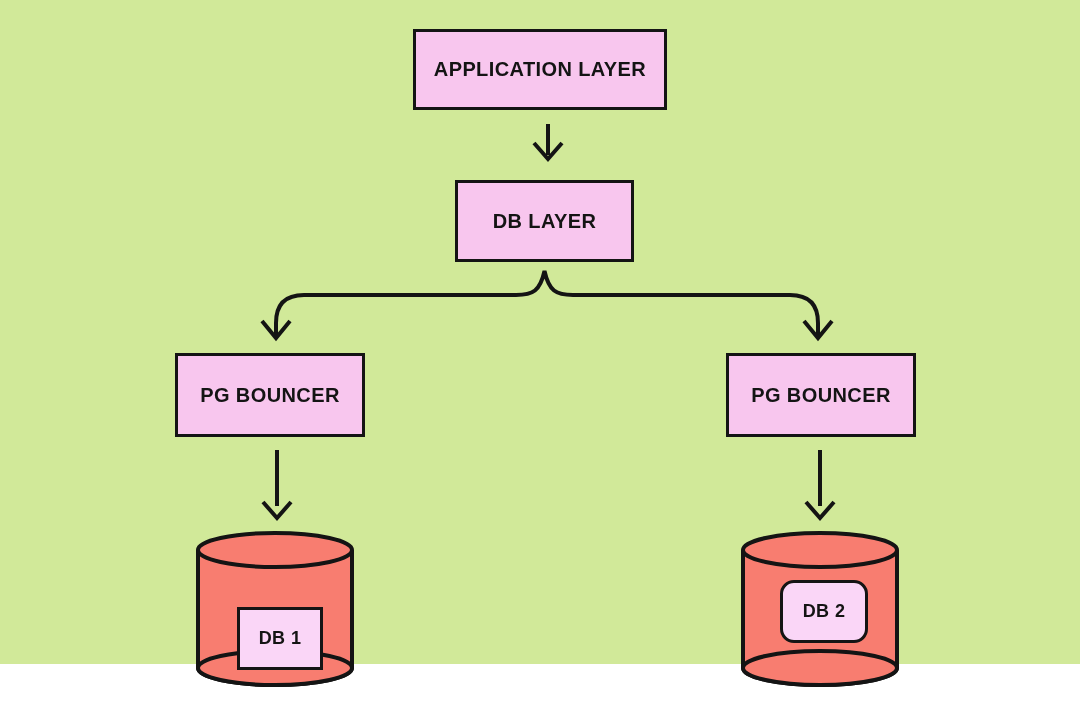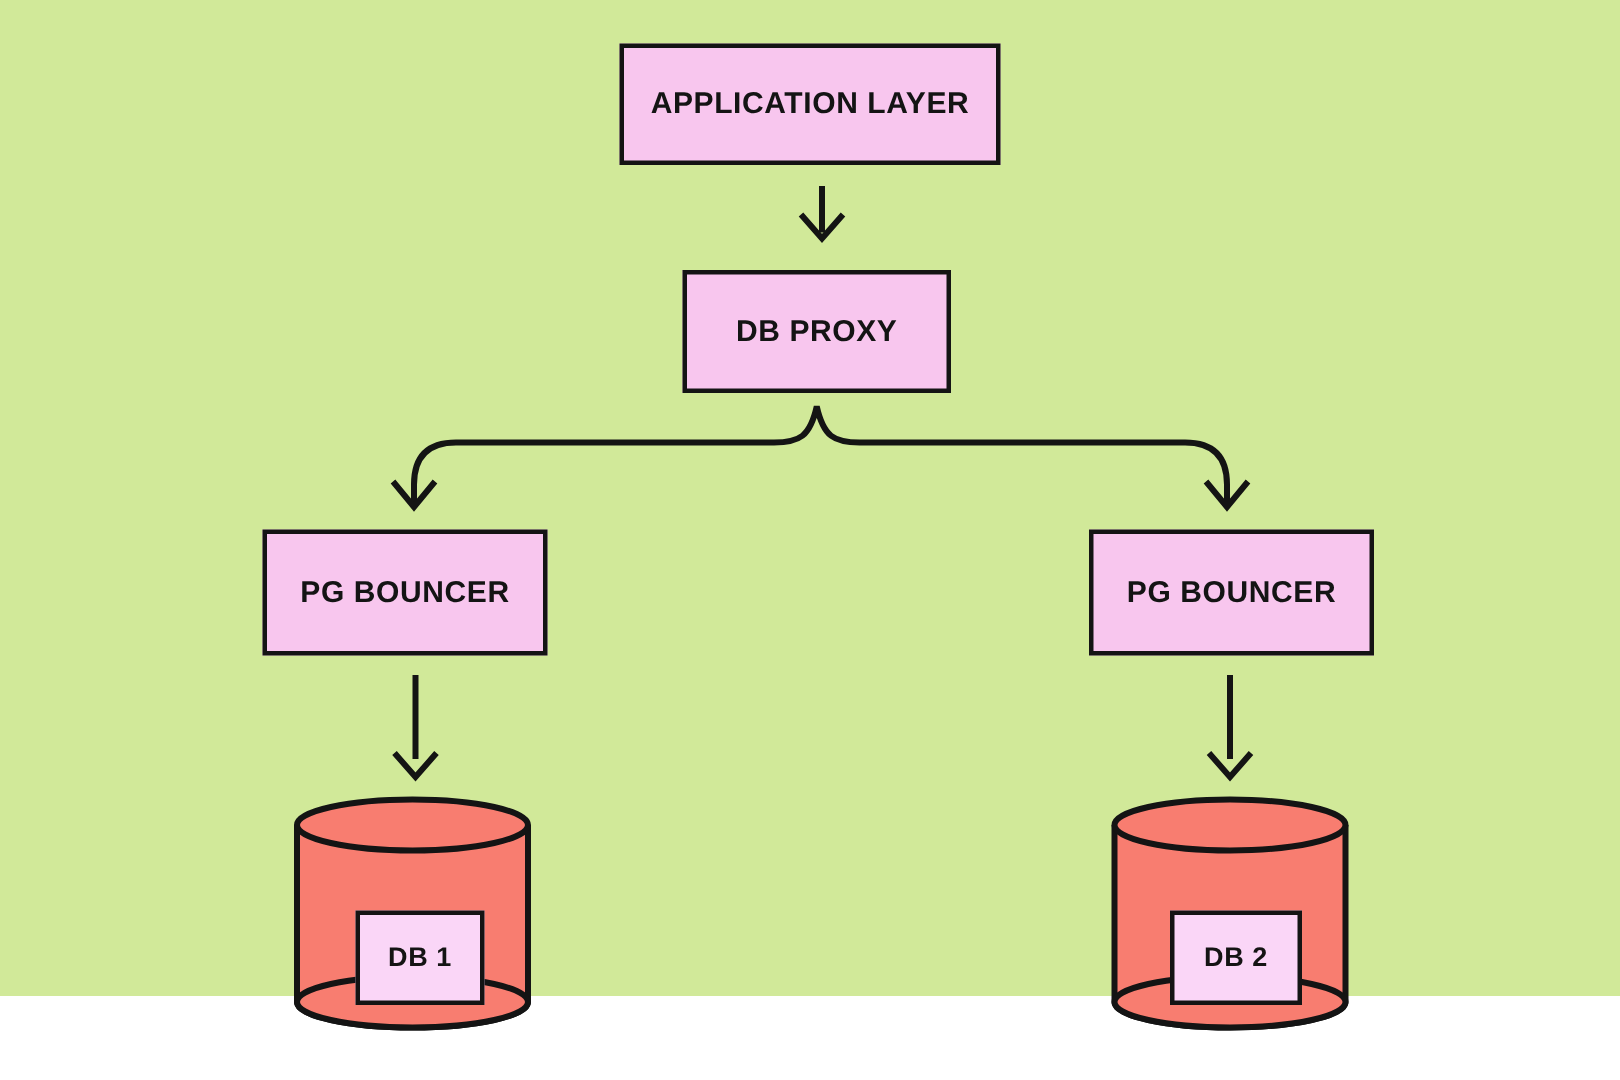--- a/index.html
+++ b/index.html
@@ -58,21 +58,21 @@
   .node-app     { left: 413px; top: 29px;  width: 254px; height: 81px; }
   .node-proxy   { left: 455px; top: 180px; width: 179px; height: 82px; }
   .node-pg-left { left: 175px; top: 353px; width: 190px; height: 84px; }
   .node-pg-right{ left: 726px; top: 353px; width: 190px; height: 84px; }
   .db-label {
     background: var(--label-fill);
     font-size: 18px;
     margin-top: 28px;
   }
   .db-label-1 { left: 237px; top: 579px; width: 86px; height: 63px; }
-  .db-label-2 { left: 780px; top: 579px; width: 88px; height: 63px; }
+  .db-label-2 { left: 780px; top: 552px; width: 88px; height: 63px; border-radius: 14px; }
 </style>
 </head>
 <body>
 
 <div class="canvas">
 
   <svg class="connector-layer" viewBox="0 0 1080 720" xmlns="http://www.w3.org/2000/svg">
 
     <g>
       <path class="stroke" d="M548 124 L548 155"></path>
@@ -106,21 +106,21 @@
       <ellipse class="cyl-fill" cx="820" cy="668" rx="77" ry="17"></ellipse>
       <ellipse class="cyl-fill" cx="820" cy="550" rx="77" ry="17"></ellipse>
     </g>
   </svg>
 
   <div class="node node-app">
     <span>APPLICATION LAYER</span>
   </div>
 
   <div class="node node-proxy">
-    <span>DB PROXY</span>
+    <span>DB LAYER</span>
   </div>
 
   <div class="node node-pg-left">
     <span>PG BOUNCER</span>
   </div>
 
   <div class="node node-pg-right">
     <span>PG BOUNCER</span>
   </div>
 

